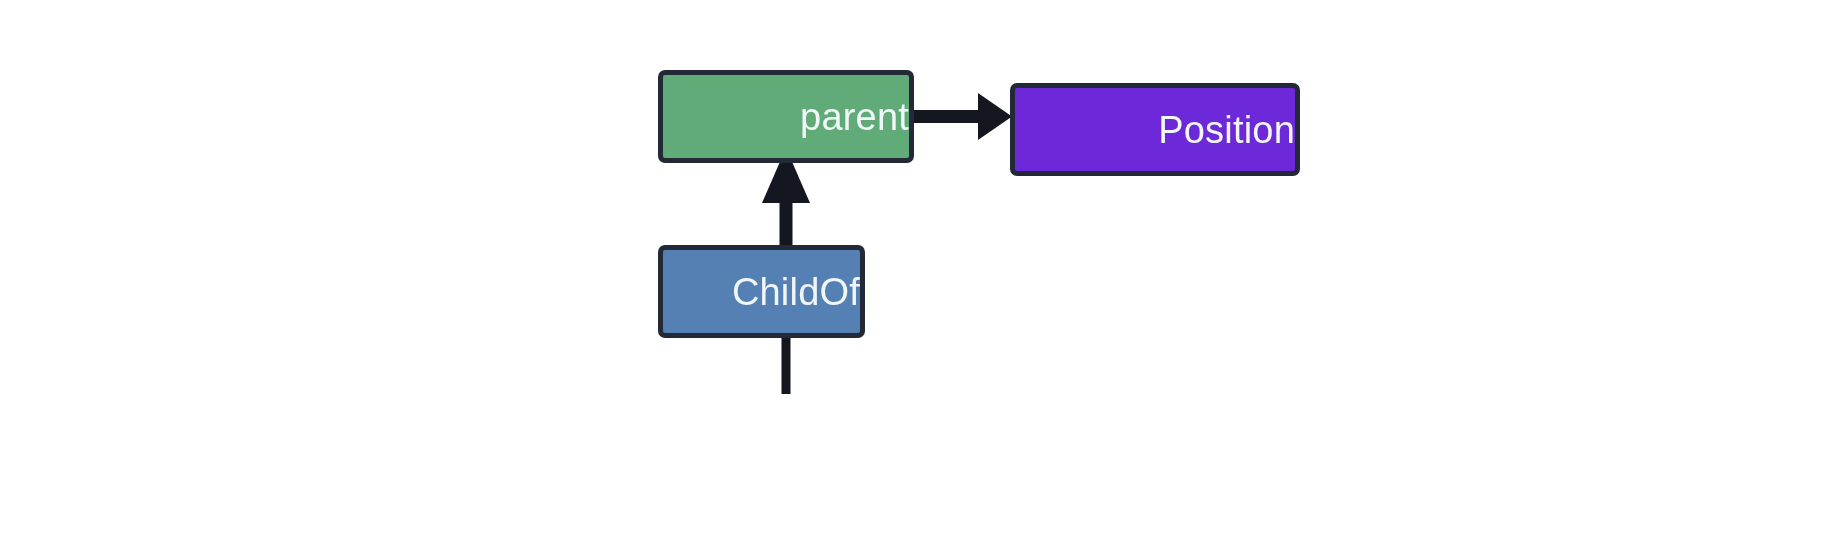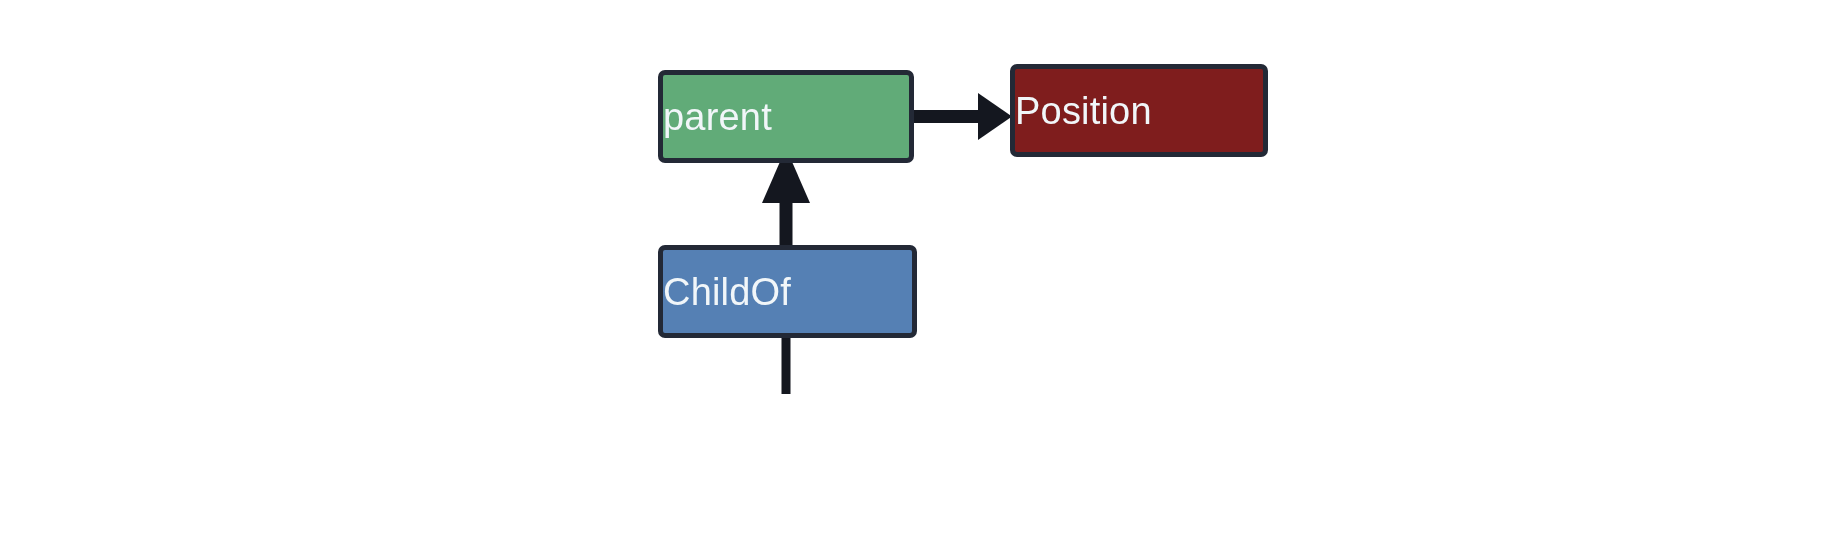--- a/index.html
+++ b/index.html
@@ -24,21 +24,21 @@
     width: 1830px;
     height: 548px;
   }
   .node {
     position: absolute;
     box-sizing: border-box;
     border: 5px solid #232936;
     border-radius: 7px;
     display: flex;
     align-items: center;
-    justify-content: flex-start;
+    justify-content: flex-end;
     z-index: 2;
   }
   .node-label {
     color: #F1F6F9;
     font-family: "Liberation Sans", sans-serif;
     font-size: 38px;
     font-weight: 400;
     line-height: 1;
     letter-spacing: 0.2px;
     white-space: nowrap;
@@ -46,29 +46,29 @@
   }
   #node-parent {
     left: 658px;
     top: 70px;
     width: 256px;
     height: 93px;
     background: #61AB78;
   }
   #node-position {
     left: 1010px;
-    top: 64px;
-    width: 258px;
+    top: 83px;
+    width: 290px;
     height: 93px;
-    background: #7f1d1d;
+    background: #6d28d9;
   }
   #node-childof {
     left: 658px;
     top: 245px;
-    width: 259px;
+    width: 207px;
     height: 93px;
     background: #5580B4;
   }
   #node-child {
     left: 658px;
     top: 392px;
     width: 256px;
     height: 93px;
     background: #61AB78;
   }

